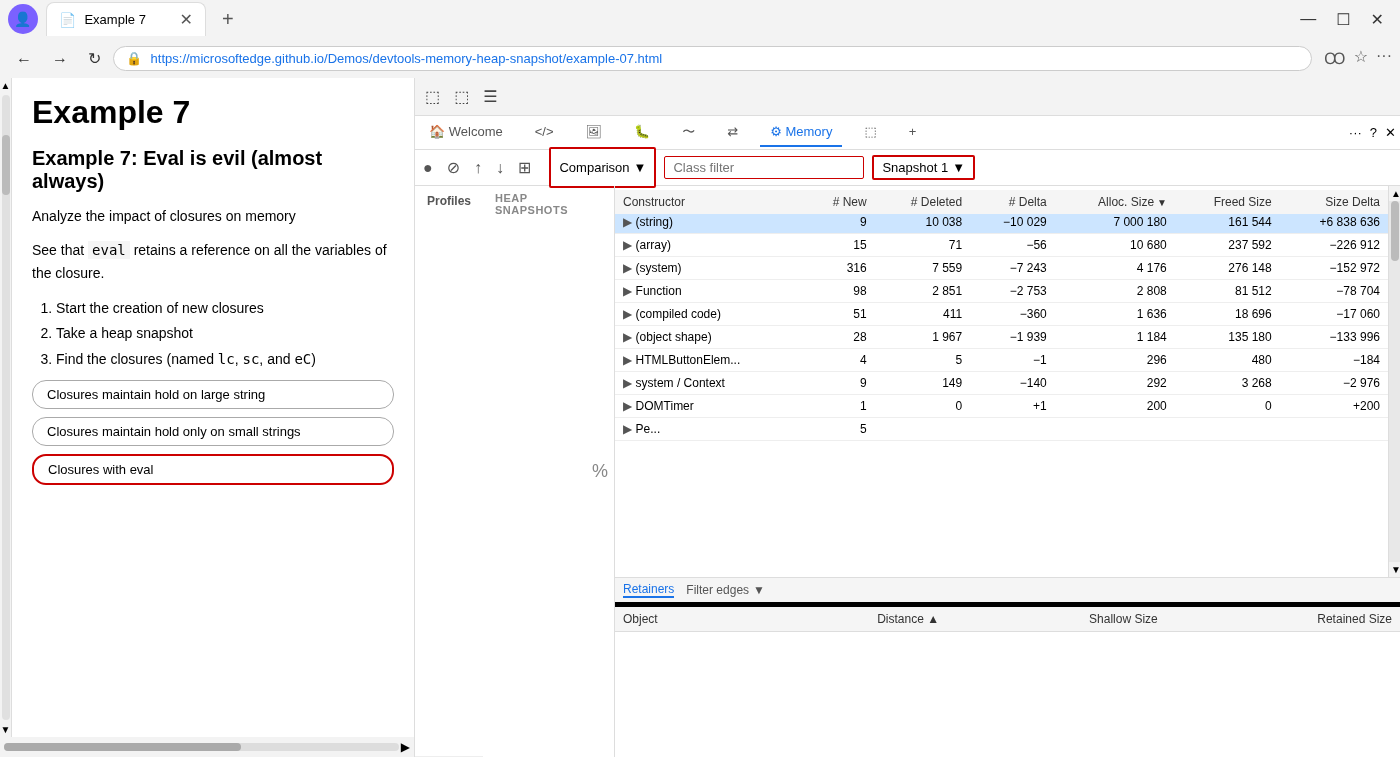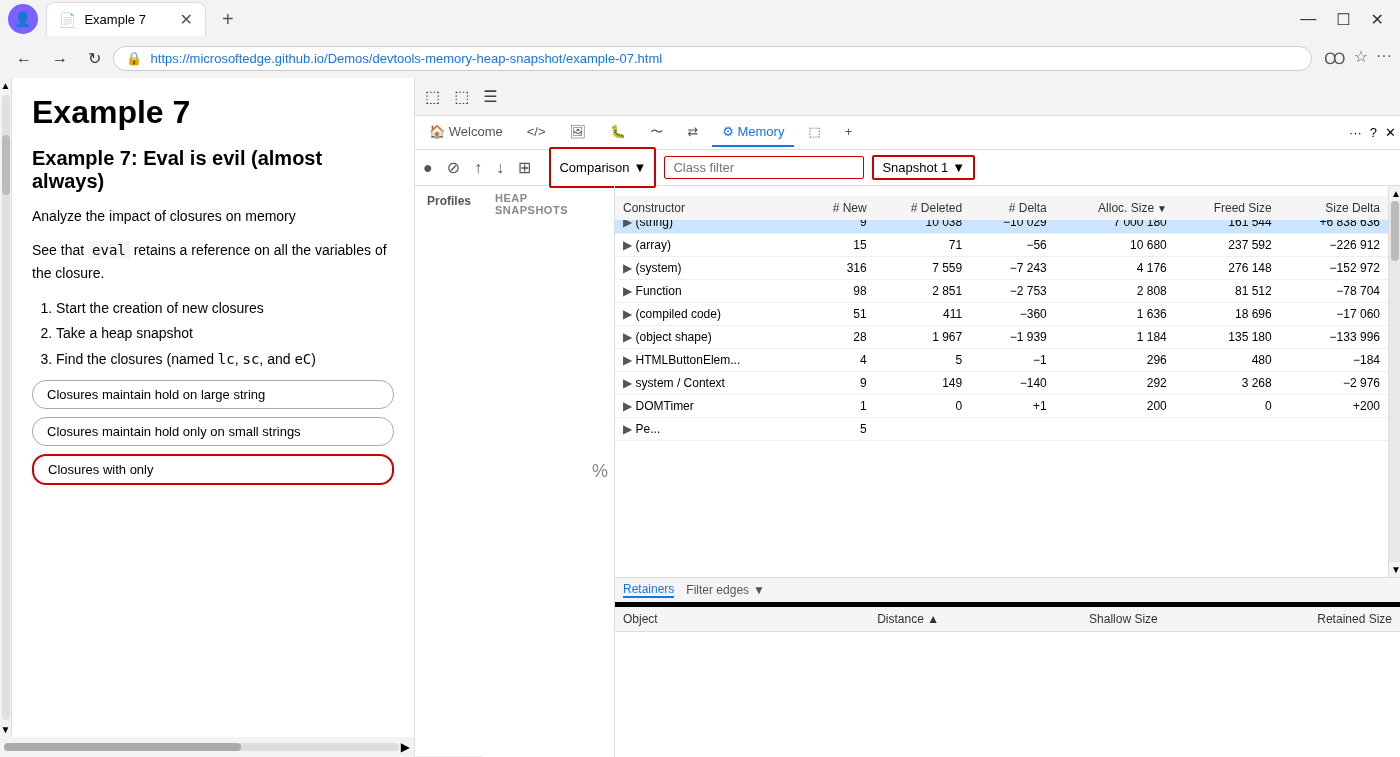--- a/index.html
+++ b/index.html
@@ -43,21 +43,21 @@
     .scroll-area { height: 20px; background: #f3f3f3; display: flex; align-items: center; padding: 0 4px; }
     .scroll-track { flex: 1; height: 8px; background: #ddd; border-radius: 4px; position: relative; }
     .scroll-thumb { width: 60%; height: 8px; background: #aaa; border-radius: 4px; }
 
     
     .devtools { flex: 1; display: flex; flex-direction: column; background: white; }
 
     .devtools-toolbar { display: flex; align-items: center; height: 38px; background: #f3f3f3; border-bottom: 1px solid #ddd; padding: 0 4px; gap: 2px; }
     .dt-icon-btn { background: none; border: none; cursor: pointer; padding: 4px 6px; font-size: 16px; color: #444; border-radius: 3px; }
 
-    .devtools-tabs { display: flex; align-items: center; height: 34px; background: white; border-bottom: 1px solid #ddd; padding: 0 4px; gap: 4px; }
+    .devtools-tabs { display: flex; align-items: center; height: 34px; background: white; border-bottom: 1px solid #ddd; padding: 0 4px; gap: 12px; }
     .devtools-tab { padding: 6px 10px; cursor: pointer; font-size: 13px; color: #555; border-bottom: 2px solid transparent; }
     .devtools-tab.active { color: #1a73e8; border-bottom-color: #1a73e8; }
     .dt-tab-right { margin-left: auto; display: flex; gap: 8px; }
 
     .memory-toolbar { display: flex; align-items: center; height: 36px; border-bottom: 1px solid #ddd; padding: 0 4px; gap: 6px; background: white; }
     .mem-icon-btn { background: none; border: none; cursor: pointer; font-size: 16px; padding: 4px; color: #555; }
 
     .memory-controls { display: flex; align-items: center; gap: 8px; padding: 0 8px; flex: 1; }
     .comparison-select { border: 2px solid #cc0000; padding: 11px 8px; font-size: 13px; cursor: pointer; border-radius: 2px; background: white; display: flex; align-items: center; gap: 4px; }
     .class-filter-input { border: 1px solid #cc0000; padding: 3px 8px; font-size: 13px; flex: 1; max-width: 200px; color: #999; outline: none; border-radius: 2px; }
@@ -72,21 +72,21 @@
     .heap-snapshots-header { padding: 6px 12px; font-size: 11px; color: #888; font-weight: bold; text-transform: uppercase; letter-spacing: 0.5px; }
     .snapshot-item { display: flex; align-items: center; gap: 6px; padding: 4px 12px; cursor: pointer; font-size: 13px; }
     .snapshot-info { display: flex; flex-direction: column; }
     .snapshot-size { border: 1px solid #cc0000; font-size: 11px; color: #333; padding: 1px 6px; border-radius: 2px; display: inline-block; margin-top: 2px; }
 
     
     .comparison-area { flex: 1; display: flex; flex-direction: column; overflow: hidden; }
     .comparison-table-area { flex: 1; overflow: auto; }
 
     table { width: 100%; border-collapse: collapse; font-size: 12px; }
-    thead th { position: sticky; top: 10px; background: #f5f5f5; border-bottom: 1px solid #ddd; padding: 5px 8px; text-align: left; font-weight: normal; color: #333; white-space: nowrap; z-index: 1; }
+    thead th { position: sticky; top: 4px; background: #f5f5f5; border-bottom: 1px solid #ddd; padding: 5px 8px; text-align: left; font-weight: normal; color: #333; white-space: nowrap; z-index: 1; }
     thead th.right { text-align: right; }
     tbody tr { border-bottom: 1px solid #eee; }
     tbody tr.selected { background: #cce5ff; }
     tbody td { padding: 4px 8px; white-space: nowrap; }
     tbody td.right { text-align: right; }
     .expand-icon { cursor: pointer; color: #555; }
     .col-sortable { cursor: pointer; }
     .col-sortable::after { content: ' ▼'; font-size: 10px; }
 
     
@@ -159,21 +159,21 @@
           <p class="page-text">Analyze the impact of closures on memory</p>
           <p class="page-text">See that <code>eval</code> retains a reference on all the variables of the closure.</p>
           <ol class="page-list">
             <li>Start the creation of new closures</li>
             <li>Take a heap snapshot</li>
             <li>Find the closures (named <code>lc</code>, <code>sc</code>, and <code>eC</code>)</li>
           </ol>
           <div class="page-buttons">
             <button class="page-btn">Closures maintain hold on large string</button>
             <button class="page-btn">Closures maintain hold only on small strings</button>
-            <button class="page-btn active">Closures with only</button>
+            <button class="page-btn active">Closures with eval</button>
           </div>
         </div>
       </div>
       <div class="scroll-area">
         <div class="scroll-track">
           <div class="scroll-thumb"></div>
         </div>
         <span style="font-size:12px; cursor:pointer; margin-left:2px;">▶</span>
       </div>
     </div>

